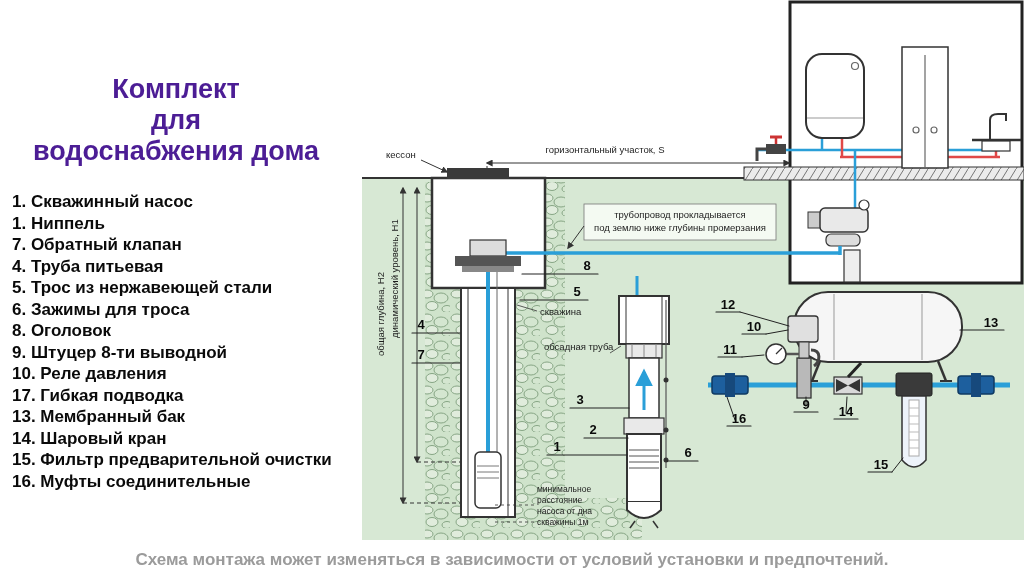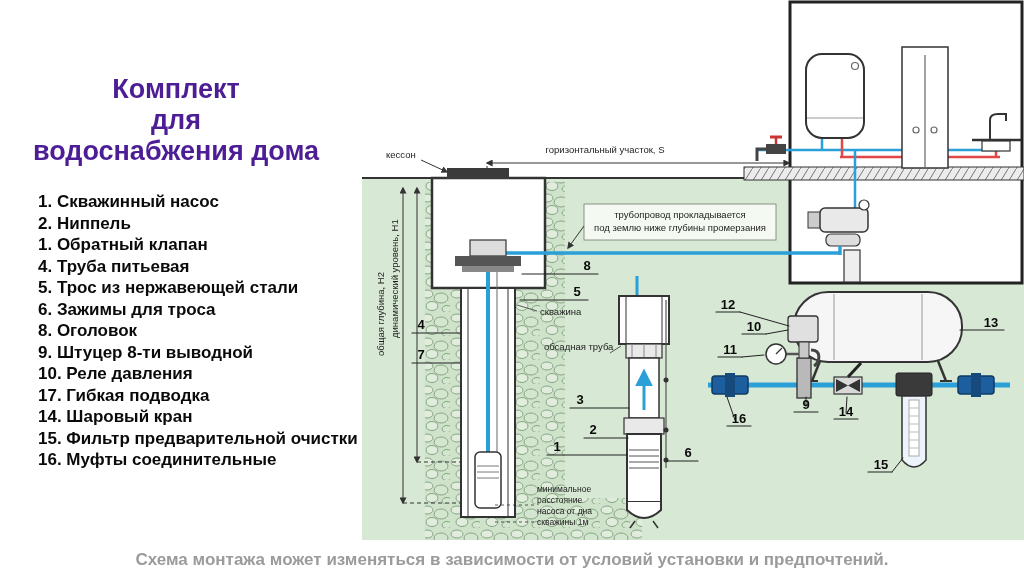--- a/index.html
+++ b/index.html
@@ -4,21 +4,21 @@
 <style>
   * { margin:0; padding:0; box-sizing:border-box; }
   html,body { width:1024px; height:576px; }
   body {
     position:relative; background:#ffffff; overflow:hidden;
     font-family:"Liberation Sans","DejaVu Sans",sans-serif; color:#000;
   }
   .diagram-svg { position:absolute; left:0; top:0; }
   .left-panel { position:absolute; left:0; top:0; width:352px; }
   .title { margin-top:74px; text-align:center; font-weight:bold; font-size:27px; line-height:31px; color:#4c1d95; }
-  .parts { list-style:none; margin-top:24px; padding-left:12px;margin-left:26px; }
+  .parts { list-style:none; margin-top:24px; padding-left:12px; }
   .parts li { font-weight:bold; font-size:17px; line-height:21.5px; white-space:nowrap; color:#0a0a0a; }
   .footer {
     position:absolute; left:0; right:0; bottom:6px; text-align:center;
     color:#9b9b9b; font-weight:bold; font-size:17px;
   }
   svg text { font-family:"Liberation Sans","DejaVu Sans",sans-serif; }
   .lbl  { font-size:9.5px; fill:#1c1c1c; }
   .lbl-sm { font-size:8.5px; fill:#1c1c1c; }
   .num  { font-size:13px; font-weight:bold; fill:#0a0a0a; text-anchor:middle; }
 </style>
@@ -318,28 +318,29 @@
 </svg>
 
 <div class="left-panel">
   <div class="title">
     <div>Комплект</div>
     <div>для</div>
     <div>водоснабжения дома</div>
   </div>
   <ul class="parts">
     <li>1. Скважинный насос</li>
-    <li>2. Ниппель</li>
-    <li>1. Обратный клапан</li>
+    <li>1. Ниппель</li>
+    <li>7. Обратный клапан</li>
     <li>4. Труба питьевая</li>
     <li>5. Трос из нержавеющей стали</li>
     <li>6. Зажимы для троса</li>
     <li>8. Оголовок</li>
     <li>9. Штуцер 8-ти выводной</li>
     <li>10. Реле давления</li>
     <li>17. Гибкая подводка</li>
+    <li>13. Мембранный бак</li>
     <li>14. Шаровый кран</li>
     <li>15. Фильтр предварительной очистки</li>
     <li>16. Муфты соединительные</li>
   </ul>
 </div>
 
 <div class="footer">Схема монтажа может изменяться в зависимости от условий установки и предпочтений.</div>
 
 </body></html>

